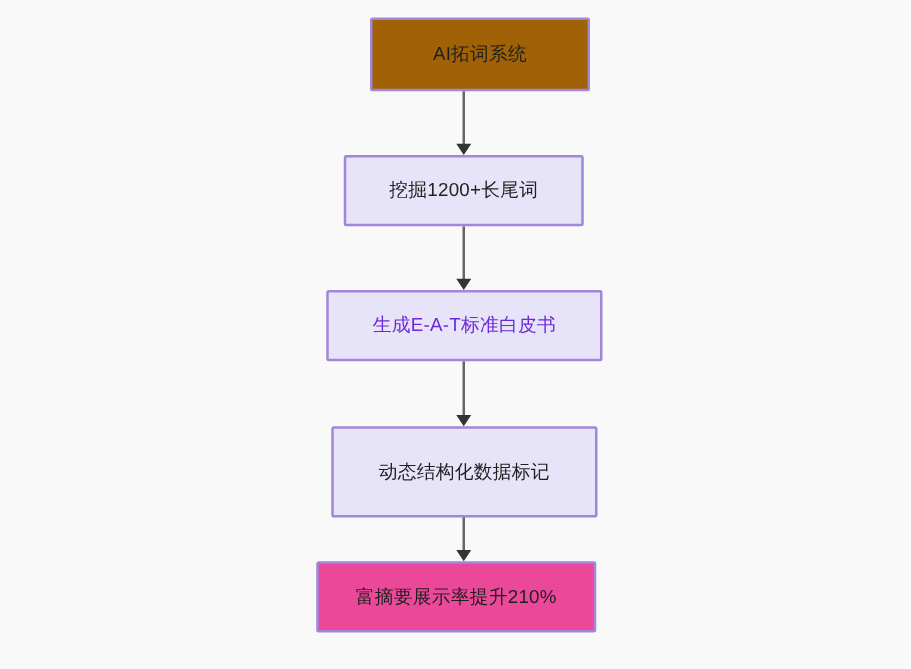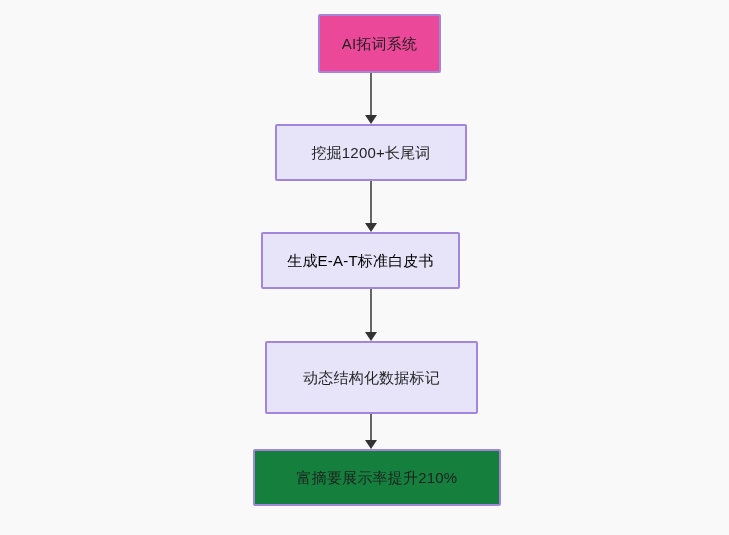--- a/index.html
+++ b/index.html
@@ -66,28 +66,28 @@
         <line x1="10" y1="0" x2="10" y2="44" stroke="#666666" stroke-width="2"></line>
         <polygon points="4,43 16,43 10,52" fill="#333333"></polygon>
       </svg>
     </div>
     <div class="edge" style="left: 361px; top: 398px; width: 20px; height: 51px;">
       <svg width="20" height="51" viewBox="0 0 20 51">
         <line x1="10" y1="0" x2="10" y2="43" stroke="#666666" stroke-width="2"></line>
         <polygon points="4,42 16,42 10,51" fill="#333333"></polygon>
       </svg>
     </div>
-    <div class="node" style="left: 296px; top: 14px; width: 123px; height: 59px; background: #ec4899; border-color: rgb(162, 134, 217); color: rgb(31, 32, 32); margin-left: 22px;">
+    <div class="node" style="left: 296px; top: 14px; width: 176px; height: 59px; background: #a16207; border-color: rgb(162, 134, 217); color: rgb(31, 32, 32);">
       <span class="node-label">AI拓词系统</span>
     </div>
     <div class="node" style="left: 275px; top: 124px; width: 192px; height: 57px; background: rgb(231, 228, 249); border-color: rgb(162, 134, 217); color: rgb(31, 32, 32);">
       <span class="node-label">挖掘1200+长尾词</span>
     </div>
-    <div class="node" style="left: 261px; top: 232px; width: 199px; height: 57px; background: rgb(231, 228, 249); border-color: rgb(162, 134, 217); color: #000000;">
+    <div class="node" style="left: 261px; top: 232px; width: 221px; height: 57px; background: rgb(231, 228, 249); border-color: rgb(162, 134, 217); color: #6d28d9;">
       <span class="node-label">生成E-A-T标准白皮书</span>
     </div>
     <div class="node" style="left: 265px; top: 341px; width: 213px; height: 73px; background: rgb(231, 228, 249); border-color: rgb(162, 134, 217); color: rgb(31, 32, 32);">
       <span class="node-label">动态结构化数据标记</span>
     </div>
-    <div class="node" style="left: 253px; top: 449px; width: 248px; height: 57px; background: #15803d; border-color: rgb(162, 134, 217); color: rgb(31, 32, 32);">
+    <div class="node" style="left: 253px; top: 449px; width: 224px; height: 57px; background: #ec4899; border-color: rgb(162, 134, 217); color: rgb(31, 32, 32);">
       <span class="node-label">富摘要展示率提升210%</span>
     </div>
   </div>
 
 </body></html>

